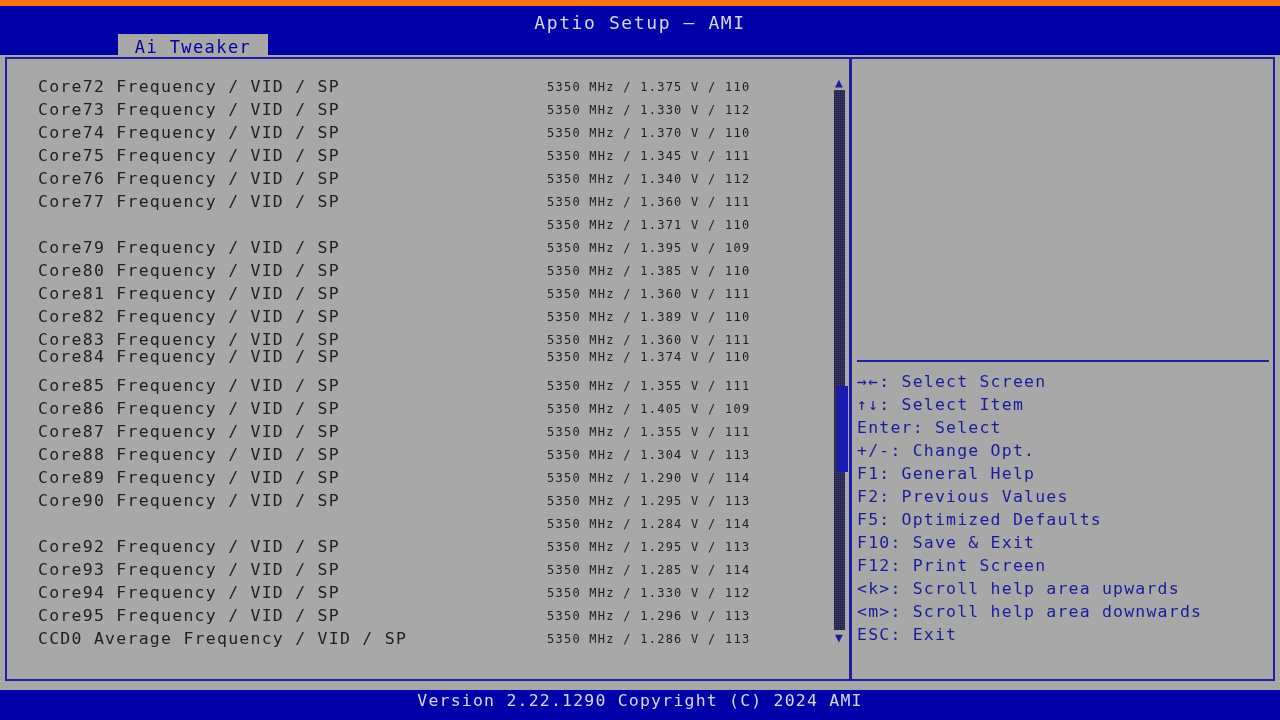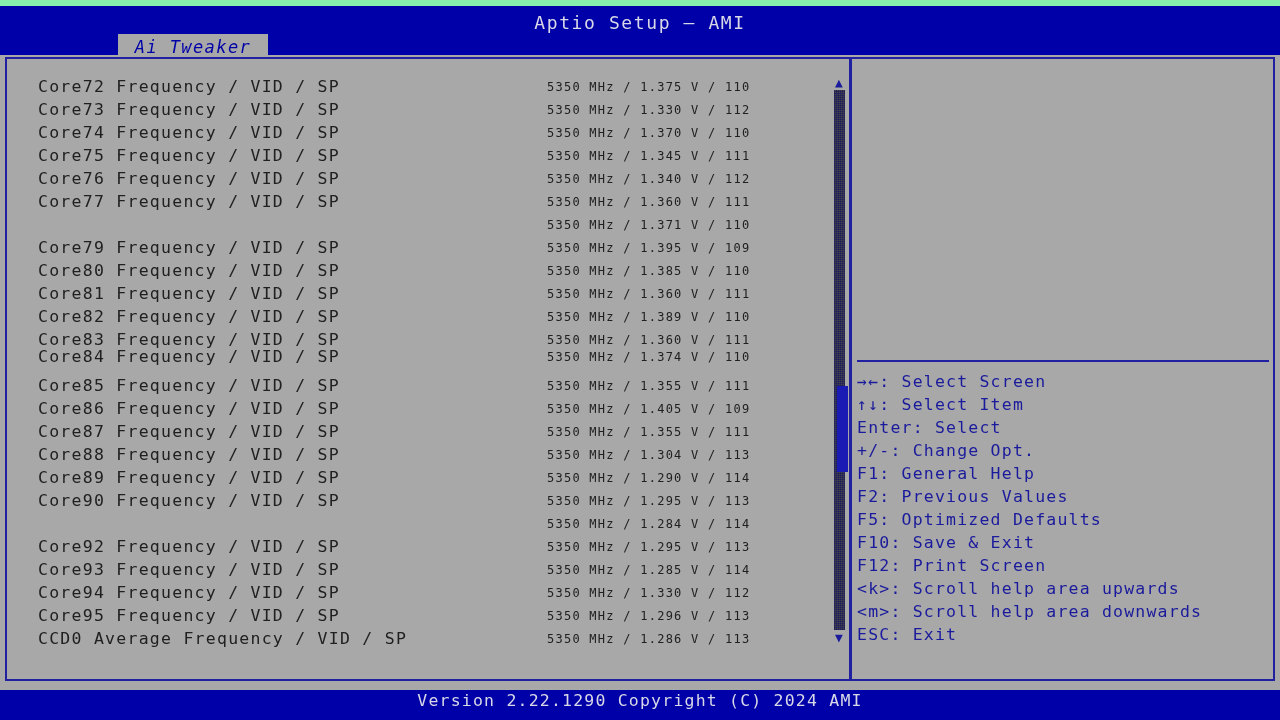--- a/index.html
+++ b/index.html
@@ -5,38 +5,38 @@
   * { margin:0; padding:0; box-sizing:border-box; }
   html, body {
     width:1280px; height:720px;
     background:#000000;
     font-family:"DejaVu Sans Mono", monospace;
     overflow:hidden;
   }
   #screen {
     position:relative;
     width:1280px; height:720px;
-    background:#86efac;
+    background:#f97316;
   }
 
   
   #titlebar {
     position:absolute; left:0; top:6px; width:1280px; height:51px;
     background:#0000a8;
   }
   #titletext {
     position:absolute; left:0; top:6px; width:1280px;
     text-align:center;
     color:#d8d8e8;
     font-size:18px;
     letter-spacing:1.6px;
     white-space:pre;
   }
   #tabstrip {
-    position:absolute; left:0; top:28px; width:1280px; height:27px;font-style:italic;
+    position:absolute; left:0; top:28px; width:1280px; height:27px;
   }
   #tab-ai-tweaker {
     position:absolute; left:118px; top:0px;
     width:150px; height:26px;
     background:#a8a8a8;
     color:#0000a8;
     font-size:17px;
     letter-spacing:1.4px;
     display:flex; align-items:center; justify-content:center;
     white-space:pre;

